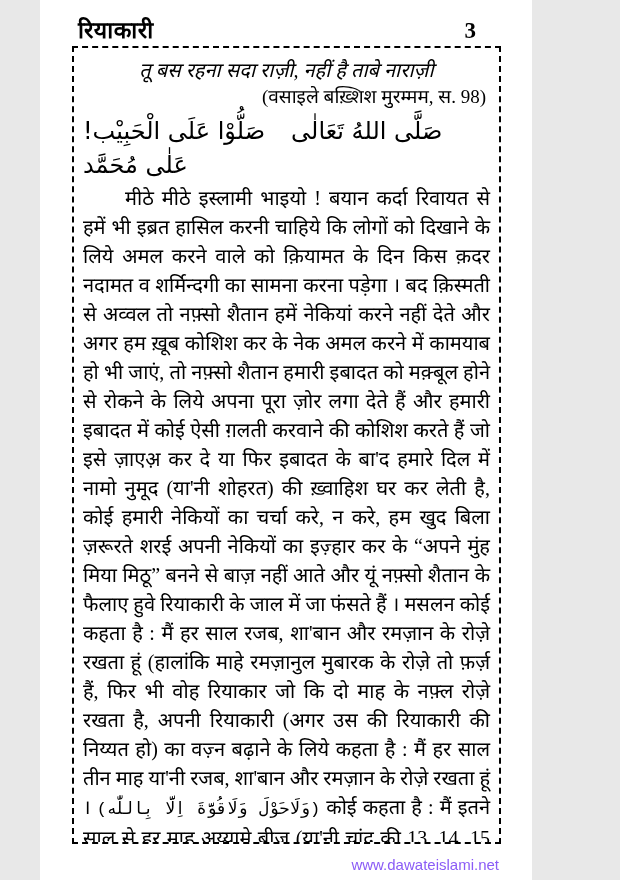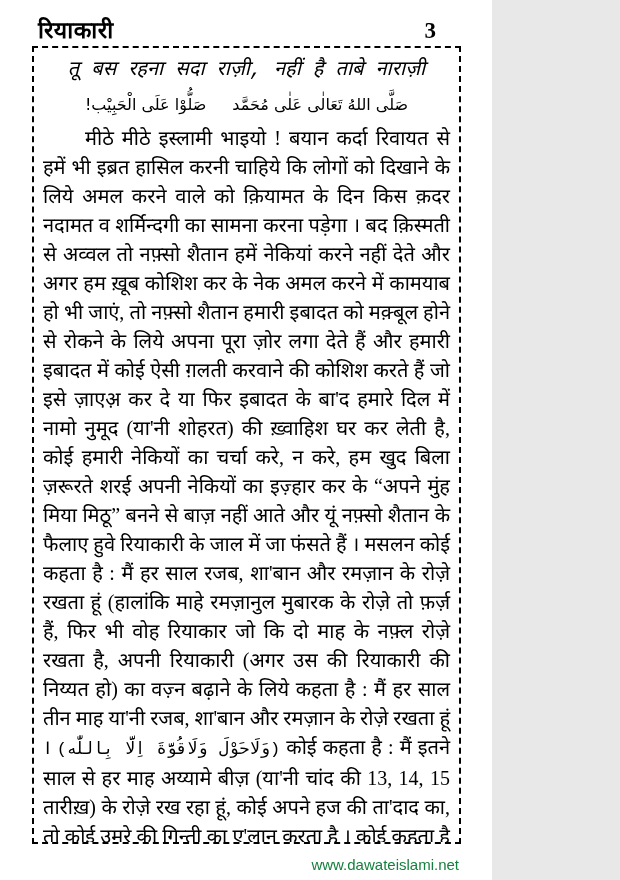--- a/index.html
+++ b/index.html
@@ -5,20 +5,21 @@
   * { margin: 0; padding: 0; box-sizing: border-box; }
   html, body { background: #e8e8e8; }
   .page {
     position: relative;
     width: 492px;
     height: 880px;
     background: #ffffff;
     font-family: "Liberation Serif", "DejaVu Serif", serif;
     color: #000000;
     overflow: hidden;
+    margin-left: 40px;
   }
   .header {
     display: flex;
     justify-content: space-between;
     align-items: baseline;
     padding: 13px 34px 0 38px;
     height: 46px;
   }
   .header-title {
     font-size: 23px;
@@ -37,35 +38,33 @@
     border: 2px dashed #000000;
     padding: 6px 9px 0 9px;
     overflow: hidden;
   }
   .verse {
     text-align: center;
     font-style: italic;
     font-size: 20px;
     line-height: 28px;
     margin-top: 2px;
-    font-family: Liberation Mono, monospace;
   }
   .verse-line { white-space: nowrap; }
   .verse-attribution {
     text-align: right;
     font-style: normal;
     font-size: 19px;
     line-height: 26px;
     padding-right: 4px;
     font-weight: 500;
   }
   .salawat {
-    text-align: center;
     direction: ltr;
-    font-size: 16px;
+    font-size: 24px;
     line-height: 34px;
     margin: 4px 0 2px 0;
     font-family: "DejaVu Sans", sans-serif;
   }
   .salawat-call { margin-right: 26px; }
   .body-text {
     font-size: 20px;
     line-height: 29px;
     text-align: justify;
     text-indent: 42px;
@@ -76,38 +75,39 @@
     font-family: Liberation Mono, monospace;
     font-size: 17px;
     direction: rtl;
     unicode-bidi: embed;
   }
   .footer {
     position: absolute;
     right: 33px;
     bottom: 7px;
     font-size: 15px;
-    color: #15803d;
+    color: #8b5cf6;
     font-family: "Liberation Sans", sans-serif;
   }
 </style>
 </head>
 <body>
 
 <div class="page">
 
   <div class="header">
     <div class="header-title">रियाकारी</div>
     <div class="page-number">3</div>
   </div>
 
   <div class="content-box">
 
     <div class="verse">
       <div class="verse-line">तू बस रहना सदा राज़ी, नहीं है ताबे नाराज़ी</div>
+      <div class="verse-attribution">(वसाइले बख़्शिश मुरम्मम, स. 98)</div>
     </div>
 
     <div class="salawat">
       <span class="salawat-call" dir="rtl">صَلُّوْا عَلَى الْحَبِيْب!</span><span class="salawat-response" dir="rtl">صَلَّى اللهُ تَعَالٰى عَلٰى مُحَمَّد</span>
     </div>
 
     <p class="body-text"><span class="seg-bold">मीठे मीठे इस्लामी भाइयो</span><span> ! बयान कर्दा रिवायत से हमें भी इब्रत हासिल करनी चाहिये कि लोगों को दिखाने के लिये अमल करने वाले को क़ियामत के दिन किस क़दर नदामत व शर्मिन्दगी का सामना करना पड़ेगा । बद क़िस्मती से अव्वल तो नफ़्सो शैतान हमें नेकियां करने नहीं देते और अगर हम ख़ूब कोशिश कर के नेक अमल करने में कामयाब हो भी जाएं, तो नफ़्सो शैतान हमारी इबादत को मक़्बूल होने से रोकने के लिये अपना पूरा ज़ोर लगा देते हैं और हमारी इबादत में कोई ऐसी ग़लती करवाने की कोशिश करते हैं जो इसे ज़ाएअ़ कर दे या फिर इबादत के बा'द हमारे दिल में नामो नुमूद (या'नी शोहरत) की ख़्वाहिश घर कर लेती है, कोई हमारी नेकियों का चर्चा करे, न करे, हम खुद बिला ज़रूरते शरई अपनी नेकियों का इज़्हार कर के </span><span class="seg-bold">“अपने मुंह मिया मिठू”</span><span> बनने से बाज़ नहीं आते और यूं नफ़्सो शैतान के फैलाए हुवे रियाकारी के जाल में जा फंसते हैं । मसलन कोई कहता है : मैं हर साल रजब, शा'बान और रमज़ान के रोज़े रखता हूं (हालांकि माहे रमज़ानुल मुबारक के रोज़े तो फ़र्ज़ हैं, फिर भी वोह रियाकार जो कि दो माह के नफ़्ल रोज़े रखता है, अपनी रियाकारी (अगर उस की रियाकारी की निय्यत हो) का वज़्न बढ़ाने के लिये कहता है : मैं हर साल तीन माह या'नी रजब, शा'बान और रमज़ान के रोज़े रखता हूं । </span><span class="seg-arabic">(وَلَاحَوْلَ وَلَاقُوَّةَ اِلَّا بِاللّٰه)</span><span> कोई कहता है : मैं इतने साल से हर माह अय्यामे बीज़ (या'नी चांद की 13, 14, 15 तारीख़) के रोज़े रख रहा हूं, कोई अपने हज की ता'दाद का, तो कोई उ़मरे की गिन्ती का ए'लान करता है । कोई कहता है : मैं रोज़ाना इतने दुरूद शरीफ़ पढ़ता हूं, इतने अ़र्से से दलाइलुल ख़ैरात शरीफ़ का विर्द कर रहा हूं, इतनी तिलावत करता हूं, हर माह फुलां मद्रसे को इतना चन्दा पेश करता हूं । अल ग़रज़ ! ख़्वाह म-ख़्वाह अपने</span></p>
 
   </div>
 

